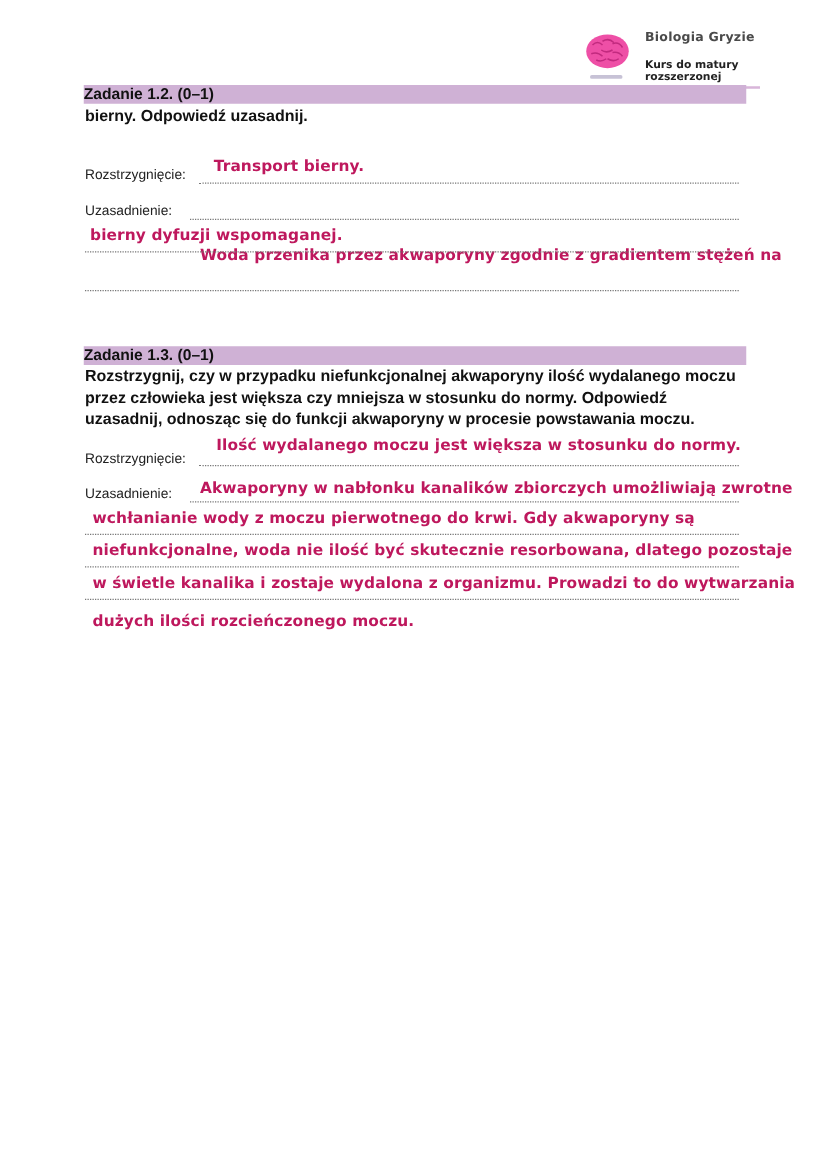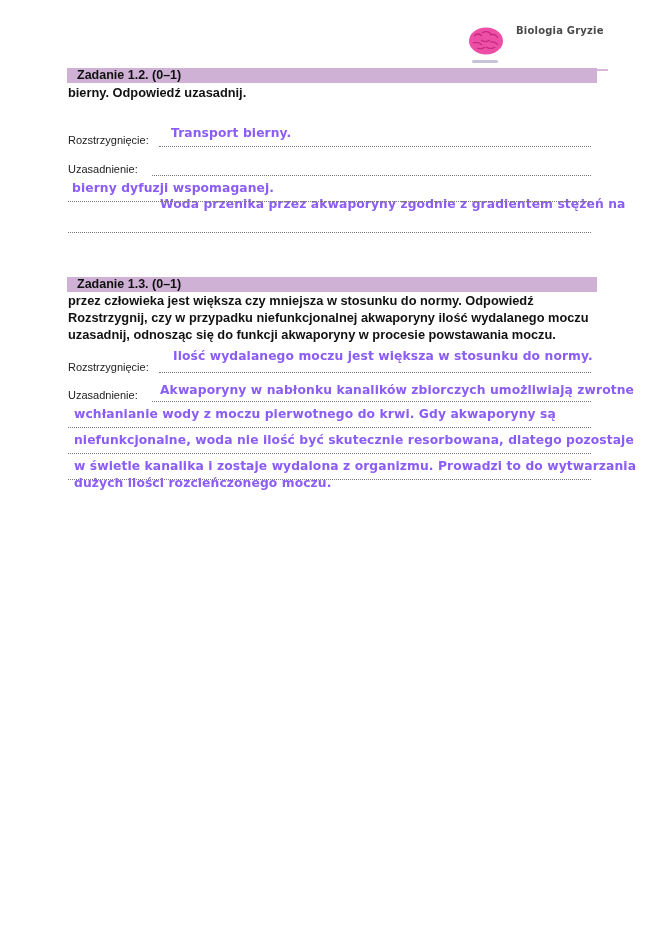--- a/index.html
+++ b/index.html
@@ -9,37 +9,38 @@
   }
   .logo { position: absolute; left: 463px; top: 22px; width: 190px; height: 50px; }
   .brain { position: absolute; left: 5px; top: 4px; width: 36px; height: 30px; }
   .brain-shadow { position: absolute; left: 9px; top: 38px; width: 26px; height: 3px; background: #c7c2d6; border-radius: 2px; }
   .logo-title { position: absolute; left: 53px; top: 3px; font-family: "DejaVu Sans", sans-serif; font-weight: bold; font-size: 10px; color: #4a4a4a; letter-spacing: 0.2px; }
   .logo-sub { position: absolute; left: 53px; top: 25px; font-family: "DejaVu Sans", sans-serif; font-weight: bold; font-size: 8.6px; color: #222; }
   .logo-line { position: absolute; left: 0; top: 47px; width: 145px; height: 2px; background: #d8b5d9; }
 
   .task-header {
     position: absolute; left: 67px; width: 530px; height: 15px; background: #cfb1d5;
-    font-weight: bold; font-size: 12.5px; line-height: 15px; padding-left: 10px; box-sizing: border-box;
+    font-weight: bold; font-size: 12.5px; line-height: 15px; padding-left: 0; box-sizing: border-box;
   }
   .question { position: absolute; left: 68px; width: 530px; font-weight: bold; font-size: 12.8px; line-height: 17px; }
   .label { position: absolute; left: 68px; font-size: 11px; color: #222; }
   .dots { position: absolute; height: 0; border-bottom: 1.4px dotted #777; }
-  .ans { position: absolute; font-family: "DejaVu Sans", sans-serif; font-weight: bold; font-size: 12.3px; color: #8b5cf6; white-space: nowrap; letter-spacing: 0.1px; }
+  .ans { position: absolute; font-family: "DejaVu Sans", sans-serif; font-weight: bold; font-size: 12.3px; color: #be185d; white-space: nowrap; letter-spacing: 0.1px; }
 </style>
 </head>
 <body>
 
 <div class="logo">
   <svg class="brain" viewBox="0 0 36 30">
     <ellipse cx="18" cy="15" rx="17" ry="13.5" fill="#ee4fa6"></ellipse>
     <path d="M6 10 q4 -4 8 0 M14 7 q5 -3 9 1 M22 9 q5 -2 8 3 M5 17 q5 -2 9 2 M13 14 q4 3 9 0 M22 16 q5 -1 8 3 M9 22 q4 2 8 -1 M18 21 q5 3 9 0" stroke="#c22a7f" stroke-width="1.2" fill="none"></path>
   </svg>
   <div class="brain-shadow"></div>
   <div class="logo-title">Biologia Gryzie</div>
+  <div class="logo-sub">Kurs do matury rozszerzonej</div>
   <div class="logo-line"></div>
 </div>
 
 <div class="task-header" style="top:68px;">Zadanie 1.2. (0–1)</div>
 <div class="question" style="top:84px;">
   <div>bierny. Odpowiedź uzasadnij.</div>
 </div>
 
 <div class="label" style="top:134px;">Rozstrzygnięcie:</div>
 <div class="dots" style="left:159px; width:432px; top:146px;"></div>
@@ -47,31 +48,31 @@
 
 <div class="label" style="top:163px;">Uzasadnienie:</div>
 <div class="dots" style="left:152px; width:439px; top:175px;"></div>
 <div class="ans" style="left:160px; top:157px;margin-top:40px;">Woda przenika przez akwaporyny zgodnie z gradientem stężeń na</div>
 <div class="ans" style="left:72px; top:181px;">bierny dyfuzji wspomaganej.</div>
 <div class="dots" style="left:68px; width:523px; top:201px;"></div>
 <div class="dots" style="left:68px; width:523px; top:232px;"></div>
 
 <div class="task-header" style="top:277px;">Zadanie 1.3. (0–1)</div>
 <div class="question" style="top:292px;">
+  <div>Rozstrzygnij, czy w przypadku niefunkcjonalnej akwaporyny ilość wydalanego moczu</div>
   <div>przez człowieka jest większa czy mniejsza w stosunku do normy. Odpowiedź</div>
-  <div>Rozstrzygnij, czy w przypadku niefunkcjonalnej akwaporyny ilość wydalanego moczu</div>
   <div>uzasadnij, odnosząc się do funkcji akwaporyny w procesie powstawania moczu.</div>
 </div>
 
 <div class="label" style="top:361px;">Rozstrzygnięcie:</div>
 <div class="dots" style="left:159px; width:432px; top:372px;"></div>
 <div class="ans" style="left:173px; top:349px;">Ilość wydalanego moczu jest większa w stosunku do normy.</div>
 
 <div class="label" style="top:389px;">Uzasadnienie:</div>
 <div class="dots" style="left:152px; width:439px; top:401px;"></div>
 <div class="ans" style="left:160px; top:383px;">Akwaporyny w nabłonku kanalików zbiorczych umożliwiają zwrotne</div>
 <div class="ans" style="left:74px; top:407px;">wchłanianie wody z moczu pierwotnego do krwi. Gdy akwaporyny są</div>
 <div class="dots" style="left:68px; width:523px; top:427px;"></div>
 <div class="ans" style="left:74px; top:433px;">niefunkcjonalne, woda nie ilość być skutecznie resorbowana, dlatego pozostaje</div>
 <div class="dots" style="left:68px; width:523px; top:453px;"></div>
 <div class="ans" style="left:74px; top:459px;">w świetle kanalika i zostaje wydalona z organizmu. Prowadzi to do wytwarzania</div>
 <div class="dots" style="left:68px; width:523px; top:479px;"></div>
-<div class="ans" style="left:74px; top:476px;">dużych ilości rozcieńczonego moczu.</div>
+<div class="ans" style="left:74px; top:490px;">dużych ilości rozcieńczonego moczu.</div>
 
 </body></html>

